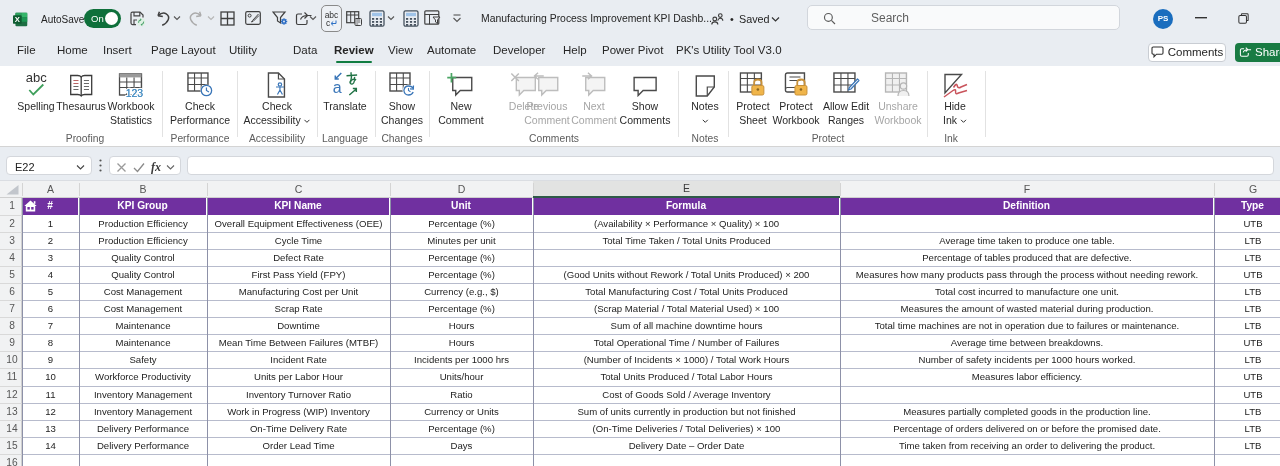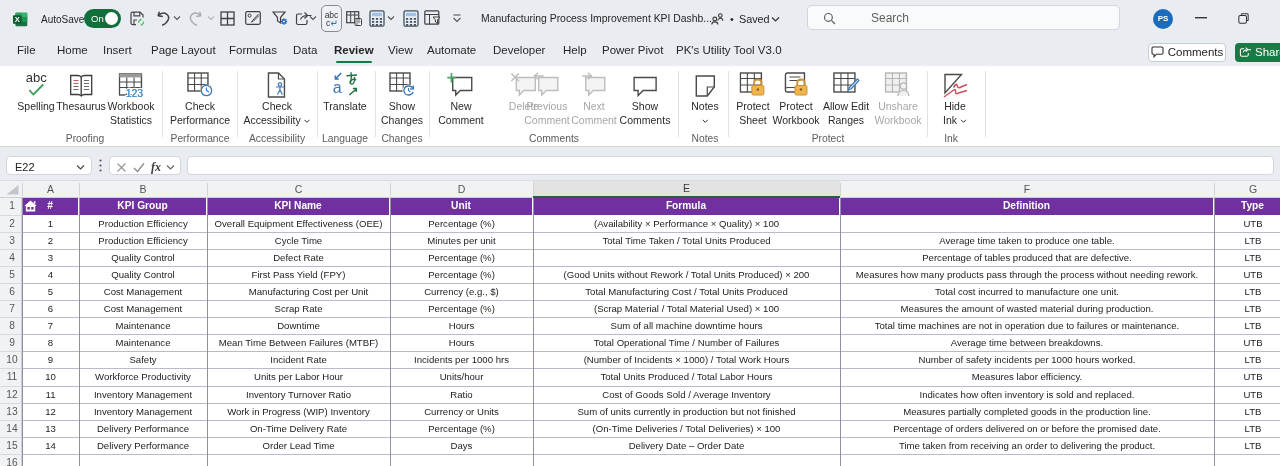--- a/index.html
+++ b/index.html
@@ -188,21 +188,21 @@
     <svg class="abs" style="left:1238px;top:13px" width="11" height="11" viewBox="0 0 13 13">
       <rect x="1" y="3" width="9" height="9" rx="1.5" fill="none" stroke="#333" stroke-width="1.2"></rect>
       <path d="M4 3 L4 1.8 Q4 1 4.8 1 L11 1 Q12 1 12 2 L12 8.2 Q12 9 11.2 9 L10 9" fill="none" stroke="#333" stroke-width="1.2"></path>
     </svg>
   </div>
   <div id="tabrow">
     <div class="tab" style="left:17px">File</div>
     <div class="tab" style="left:57px">Home</div>
     <div class="tab" style="left:103px">Insert</div>
     <div class="tab" style="left:151px">Page Layout</div>
-    <div class="tab" style="left:229px">Formulas</div>
+    <div class="tab" style="left:229px">Utility</div>
     <div class="tab" style="left:293px">Data</div>
     <div class="tab active" style="left:334px">Review</div>
     <div class="tab" style="left:388px">View</div>
     <div class="tab" style="left:427px">Automate</div>
     <div class="tab" style="left:493px">Developer</div>
     <div class="tab" style="left:563px">Help</div>
     <div class="tab" style="left:602px">Power Pivot</div>
     <div class="tab" style="left:676px">PK's Utility Tool V3.0</div>
     <div id="btn-comments">
       <svg style="display:inline-block;vertical-align:-2px;margin-right:4px" width="13" height="12" viewBox="0 0 13 12">
@@ -549,21 +549,21 @@
 <div class="grid-cell" style="left:22px;top:84.8px;width:57px;height:17.1px;line-height:17.1px">4</div>
 <div class="grid-cell" style="left:79px;top:84.8px;width:128px;height:17.1px;line-height:17.1px">Quality Control</div>
 <div class="grid-cell" style="left:207px;top:84.8px;width:183px;height:17.1px;line-height:17.1px">First Pass Yield (FPY)</div>
 <div class="grid-cell" style="left:390px;top:84.8px;width:143px;height:17.1px;line-height:17.1px">Percentage (%)</div>
 <div class="grid-cell" style="left:533px;top:84.8px;width:307px;height:17.1px;line-height:17.1px">(Good Units without Rework / Total Units Produced) × 200</div>
 <div class="grid-cell" style="left:840px;top:84.8px;width:374px;height:17.1px;line-height:17.1px">Measures how many products pass through the process without needing rework.</div>
 <div class="grid-cell" style="left:1214px;top:84.8px;width:78px;height:17.1px;line-height:17.1px">UTB</div>
 <div style="position:absolute;left:22px;top:101.9px;width:1258px;height:1px;background:#b7bbcc"></div>
 <div class="grid-cell" style="left:22px;top:101.9px;width:57px;height:17.1px;line-height:17.1px">5</div>
 <div class="grid-cell" style="left:79px;top:101.9px;width:128px;height:17.1px;line-height:17.1px">Cost Management</div>
-<div class="grid-cell" style="left:217px;top:101.9px;width:183px;height:17.1px;line-height:17.1px">Manufacturing Cost per Unit</div>
+<div class="grid-cell" style="left:207px;top:101.9px;width:183px;height:17.1px;line-height:17.1px">Manufacturing Cost per Unit</div>
 <div class="grid-cell" style="left:390px;top:101.9px;width:143px;height:17.1px;line-height:17.1px">Currency (e.g., $)</div>
 <div class="grid-cell" style="left:533px;top:101.9px;width:307px;height:17.1px;line-height:17.1px">Total Manufacturing Cost / Total Units Produced</div>
 <div class="grid-cell" style="left:840px;top:101.9px;width:374px;height:17.1px;line-height:17.1px">Total cost incurred to manufacture one unit.</div>
 <div class="grid-cell" style="left:1214px;top:101.9px;width:78px;height:17.1px;line-height:17.1px">LTB</div>
 <div style="position:absolute;left:22px;top:119.0px;width:1258px;height:1px;background:#b7bbcc"></div>
 <div class="grid-cell" style="left:22px;top:119.0px;width:57px;height:17.1px;line-height:17.1px">6</div>
 <div class="grid-cell" style="left:79px;top:119.0px;width:128px;height:17.1px;line-height:17.1px">Cost Management</div>
 <div class="grid-cell" style="left:207px;top:119.0px;width:183px;height:17.1px;line-height:17.1px">Scrap Rate</div>
 <div class="grid-cell" style="left:390px;top:119.0px;width:143px;height:17.1px;line-height:17.1px">Percentage (%)</div>
 <div class="grid-cell" style="left:533px;top:119.0px;width:307px;height:17.1px;line-height:17.1px">(Scrap Material / Total Material Used) × 100</div>
@@ -600,21 +600,20 @@
 <div class="grid-cell" style="left:390px;top:187.4px;width:143px;height:17.1px;line-height:17.1px">Units/hour</div>
 <div class="grid-cell" style="left:533px;top:187.4px;width:307px;height:17.1px;line-height:17.1px">Total Units Produced / Total Labor Hours</div>
 <div class="grid-cell" style="left:840px;top:187.4px;width:374px;height:17.1px;line-height:17.1px">Measures labor efficiency.</div>
 <div class="grid-cell" style="left:1214px;top:187.4px;width:78px;height:17.1px;line-height:17.1px">UTB</div>
 <div style="position:absolute;left:22px;top:204.5px;width:1258px;height:1px;background:#b7bbcc"></div>
 <div class="grid-cell" style="left:22px;top:204.5px;width:57px;height:17.1px;line-height:17.1px">11</div>
 <div class="grid-cell" style="left:79px;top:204.5px;width:128px;height:17.1px;line-height:17.1px">Inventory Management</div>
 <div class="grid-cell" style="left:207px;top:204.5px;width:183px;height:17.1px;line-height:17.1px">Inventory Turnover Ratio</div>
 <div class="grid-cell" style="left:390px;top:204.5px;width:143px;height:17.1px;line-height:17.1px">Ratio</div>
 <div class="grid-cell" style="left:533px;top:204.5px;width:307px;height:17.1px;line-height:17.1px">Cost of Goods Sold / Average Inventory</div>
-<div class="grid-cell" style="left:840px;top:204.5px;width:374px;height:17.1px;line-height:17.1px">Indicates how often inventory is sold and replaced.</div>
 <div class="grid-cell" style="left:1214px;top:204.5px;width:78px;height:17.1px;line-height:17.1px">UTB</div>
 <div style="position:absolute;left:22px;top:221.6px;width:1258px;height:1px;background:#b7bbcc"></div>
 <div class="grid-cell" style="left:22px;top:221.6px;width:57px;height:17.1px;line-height:17.1px">12</div>
 <div class="grid-cell" style="left:79px;top:221.6px;width:128px;height:17.1px;line-height:17.1px">Inventory Management</div>
 <div class="grid-cell" style="left:207px;top:221.6px;width:183px;height:17.1px;line-height:17.1px">Work in Progress (WIP) Inventory</div>
 <div class="grid-cell" style="left:390px;top:221.6px;width:143px;height:17.1px;line-height:17.1px">Currency or Units</div>
 <div class="grid-cell" style="left:533px;top:221.6px;width:307px;height:17.1px;line-height:17.1px">Sum of units currently in production but not finished</div>
 <div class="grid-cell" style="left:840px;top:221.6px;width:374px;height:17.1px;line-height:17.1px">Measures partially completed goods in the production line.</div>
 <div class="grid-cell" style="left:1214px;top:221.6px;width:78px;height:17.1px;line-height:17.1px">LTB</div>
 <div style="position:absolute;left:22px;top:238.7px;width:1258px;height:1px;background:#b7bbcc"></div>

